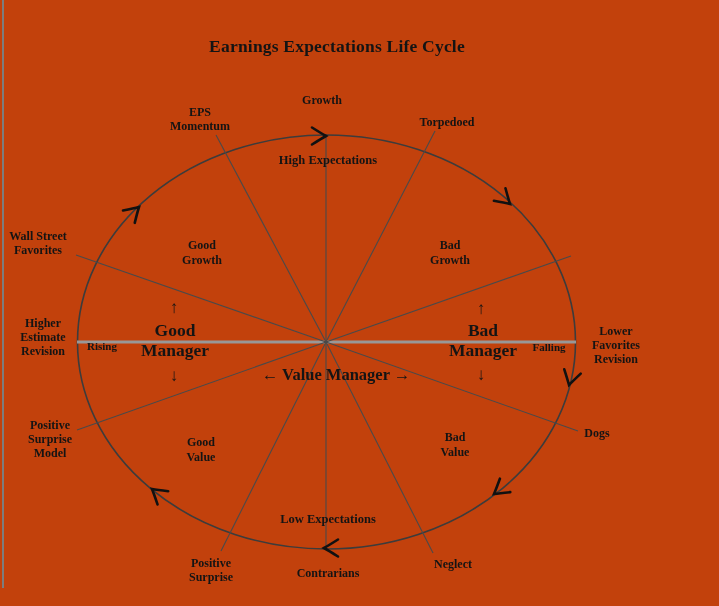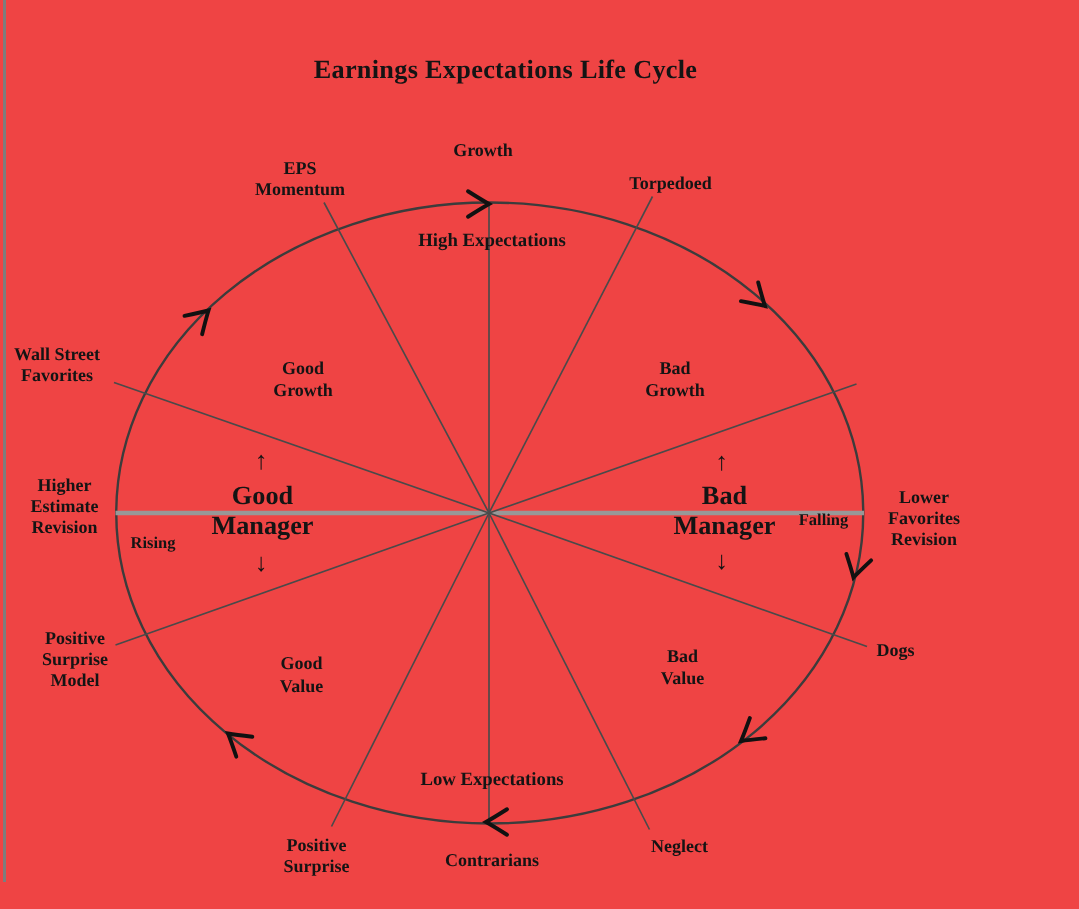--- a/index.html
+++ b/index.html
@@ -1,20 +1,20 @@
 <!DOCTYPE html>
 <html><head>
 <meta charset="utf-8">
 <style>
   html, body { margin: 0; padding: 0; background: #ffffff; }
   .canvas {
     position: relative;
     width: 719px;
     height: 606px;
-    background: #ef4444;
+    background: #c2410c;
     overflow: hidden;
     font-family: "Liberation Serif", "DejaVu Serif", serif;
     color: #141414;
   }
   .edge-line {
     position: absolute;
     left: 2px;
     top: 0;
     width: 2px;
     height: 588px;
@@ -112,23 +112,24 @@
   <div class="lbl exp" style="left:328px; top:519px;">Low Expectations</div>
   <div class="lbl quad" style="left:202px; top:253px;">Good
 Growth</div>
   <div class="lbl quad" style="left:450px; top:253px;">Bad
 Growth</div>
   <div class="lbl quad" style="left:201px; top:450px;">Good
 Value</div>
   <div class="lbl quad" style="left:455px; top:445px;">Bad
 Value</div>
 
-  <div class="lbl axis-lbl" style="left:102px; top:362px;text-align:right;">Rising</div>
+  <div class="lbl axis-lbl" style="left:102px; top:346px;text-align:right;">Rising</div>
   <div class="lbl axis-lbl" style="left:549px; top:347px;">Falling</div>
 
+  <div class="lbl mgr-mid" style="left:336px; top:375px;">← Value Manager →</div>
 
   <div class="lbl varrow" style="left:174px; top:307px;">↑</div>
   <div class="lbl mgr-big" style="left:175px; top:340px;">Good
 Manager</div>
   <div class="lbl varrow" style="left:174px; top:375px;">↓</div>
 
   <div class="lbl varrow" style="left:481px; top:308px;">↑</div>
   <div class="lbl mgr-big" style="left:483px; top:340px;">Bad
 Manager</div>
   <div class="lbl varrow" style="left:481px; top:374px;">↓</div>

